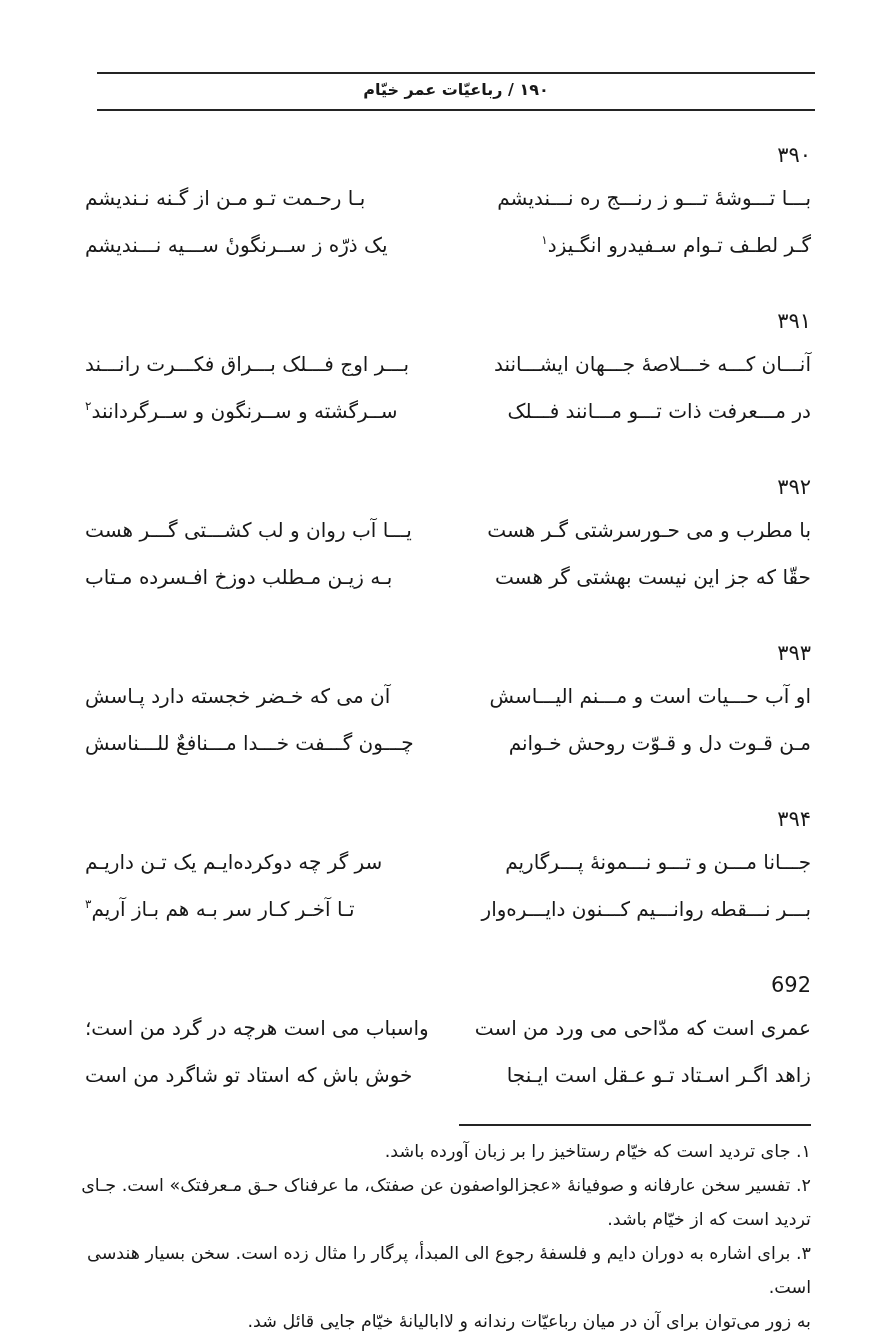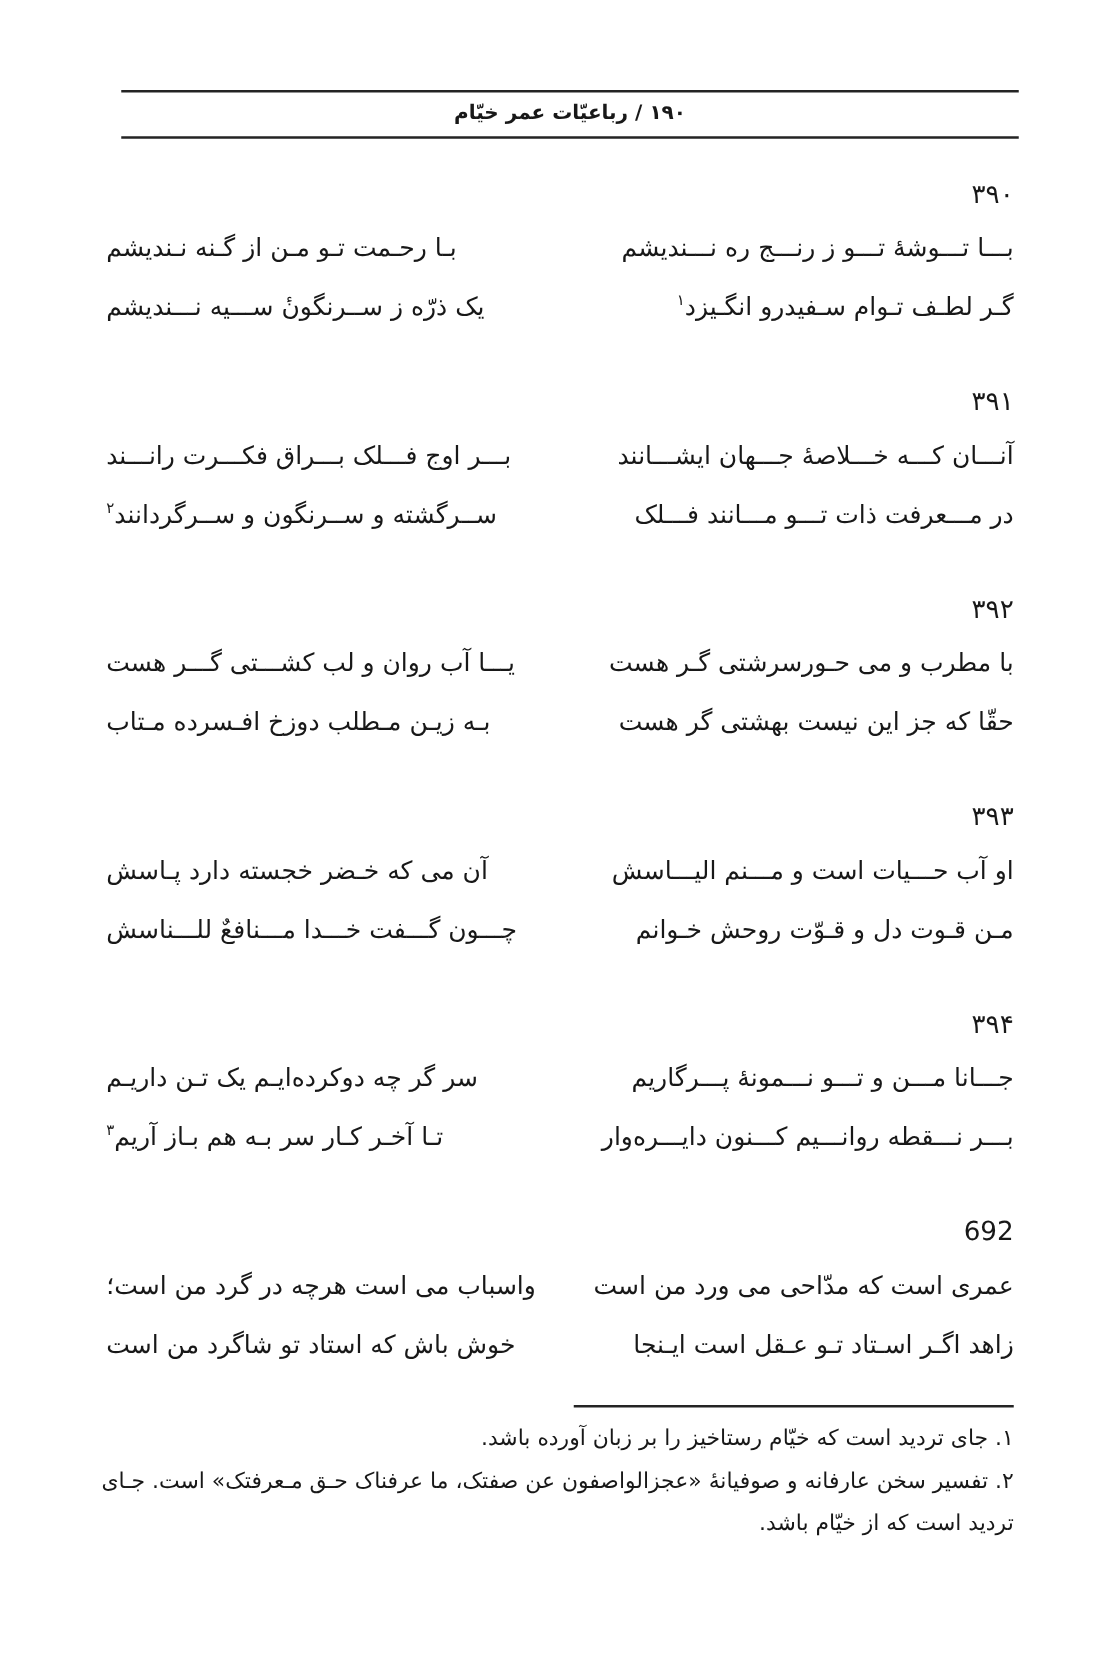--- a/index.html
+++ b/index.html
@@ -153,15 +153,19 @@
 
   <div class="footnotes">
     <div class="fn-rule"></div>
     <div class="fn">
       <div class="fn-line">۱. جای تردید است که خیّام رستاخیز را بر زبان آورده باشد.</div>
     </div>
     <div class="fn">
       <div class="fn-line">۲. تفسیر سخن عارفانه و صوفیانهٔ «عجزالواصفون عن صفتک، ما عرفناک حـق مـعرفتک» است. جـای</div>
       <div class="fn-line">تردید است که از خیّام باشد.</div>
     </div>
+    <div class="fn">
+      <div class="fn-line">۳. برای اشاره به دوران دایم و فلسفهٔ رجوع الی المبدأ، پرگار را مثال زده است. سخن بسیار هندسی است.</div>
+      <div class="fn-line">به زور می‌توان برای آن در میان رباعیّات رندانه و لاابالیانهٔ خیّام جایی قائل شد.</div>
+    </div>
   </div>
 
 </div>
 
 </body></html>

